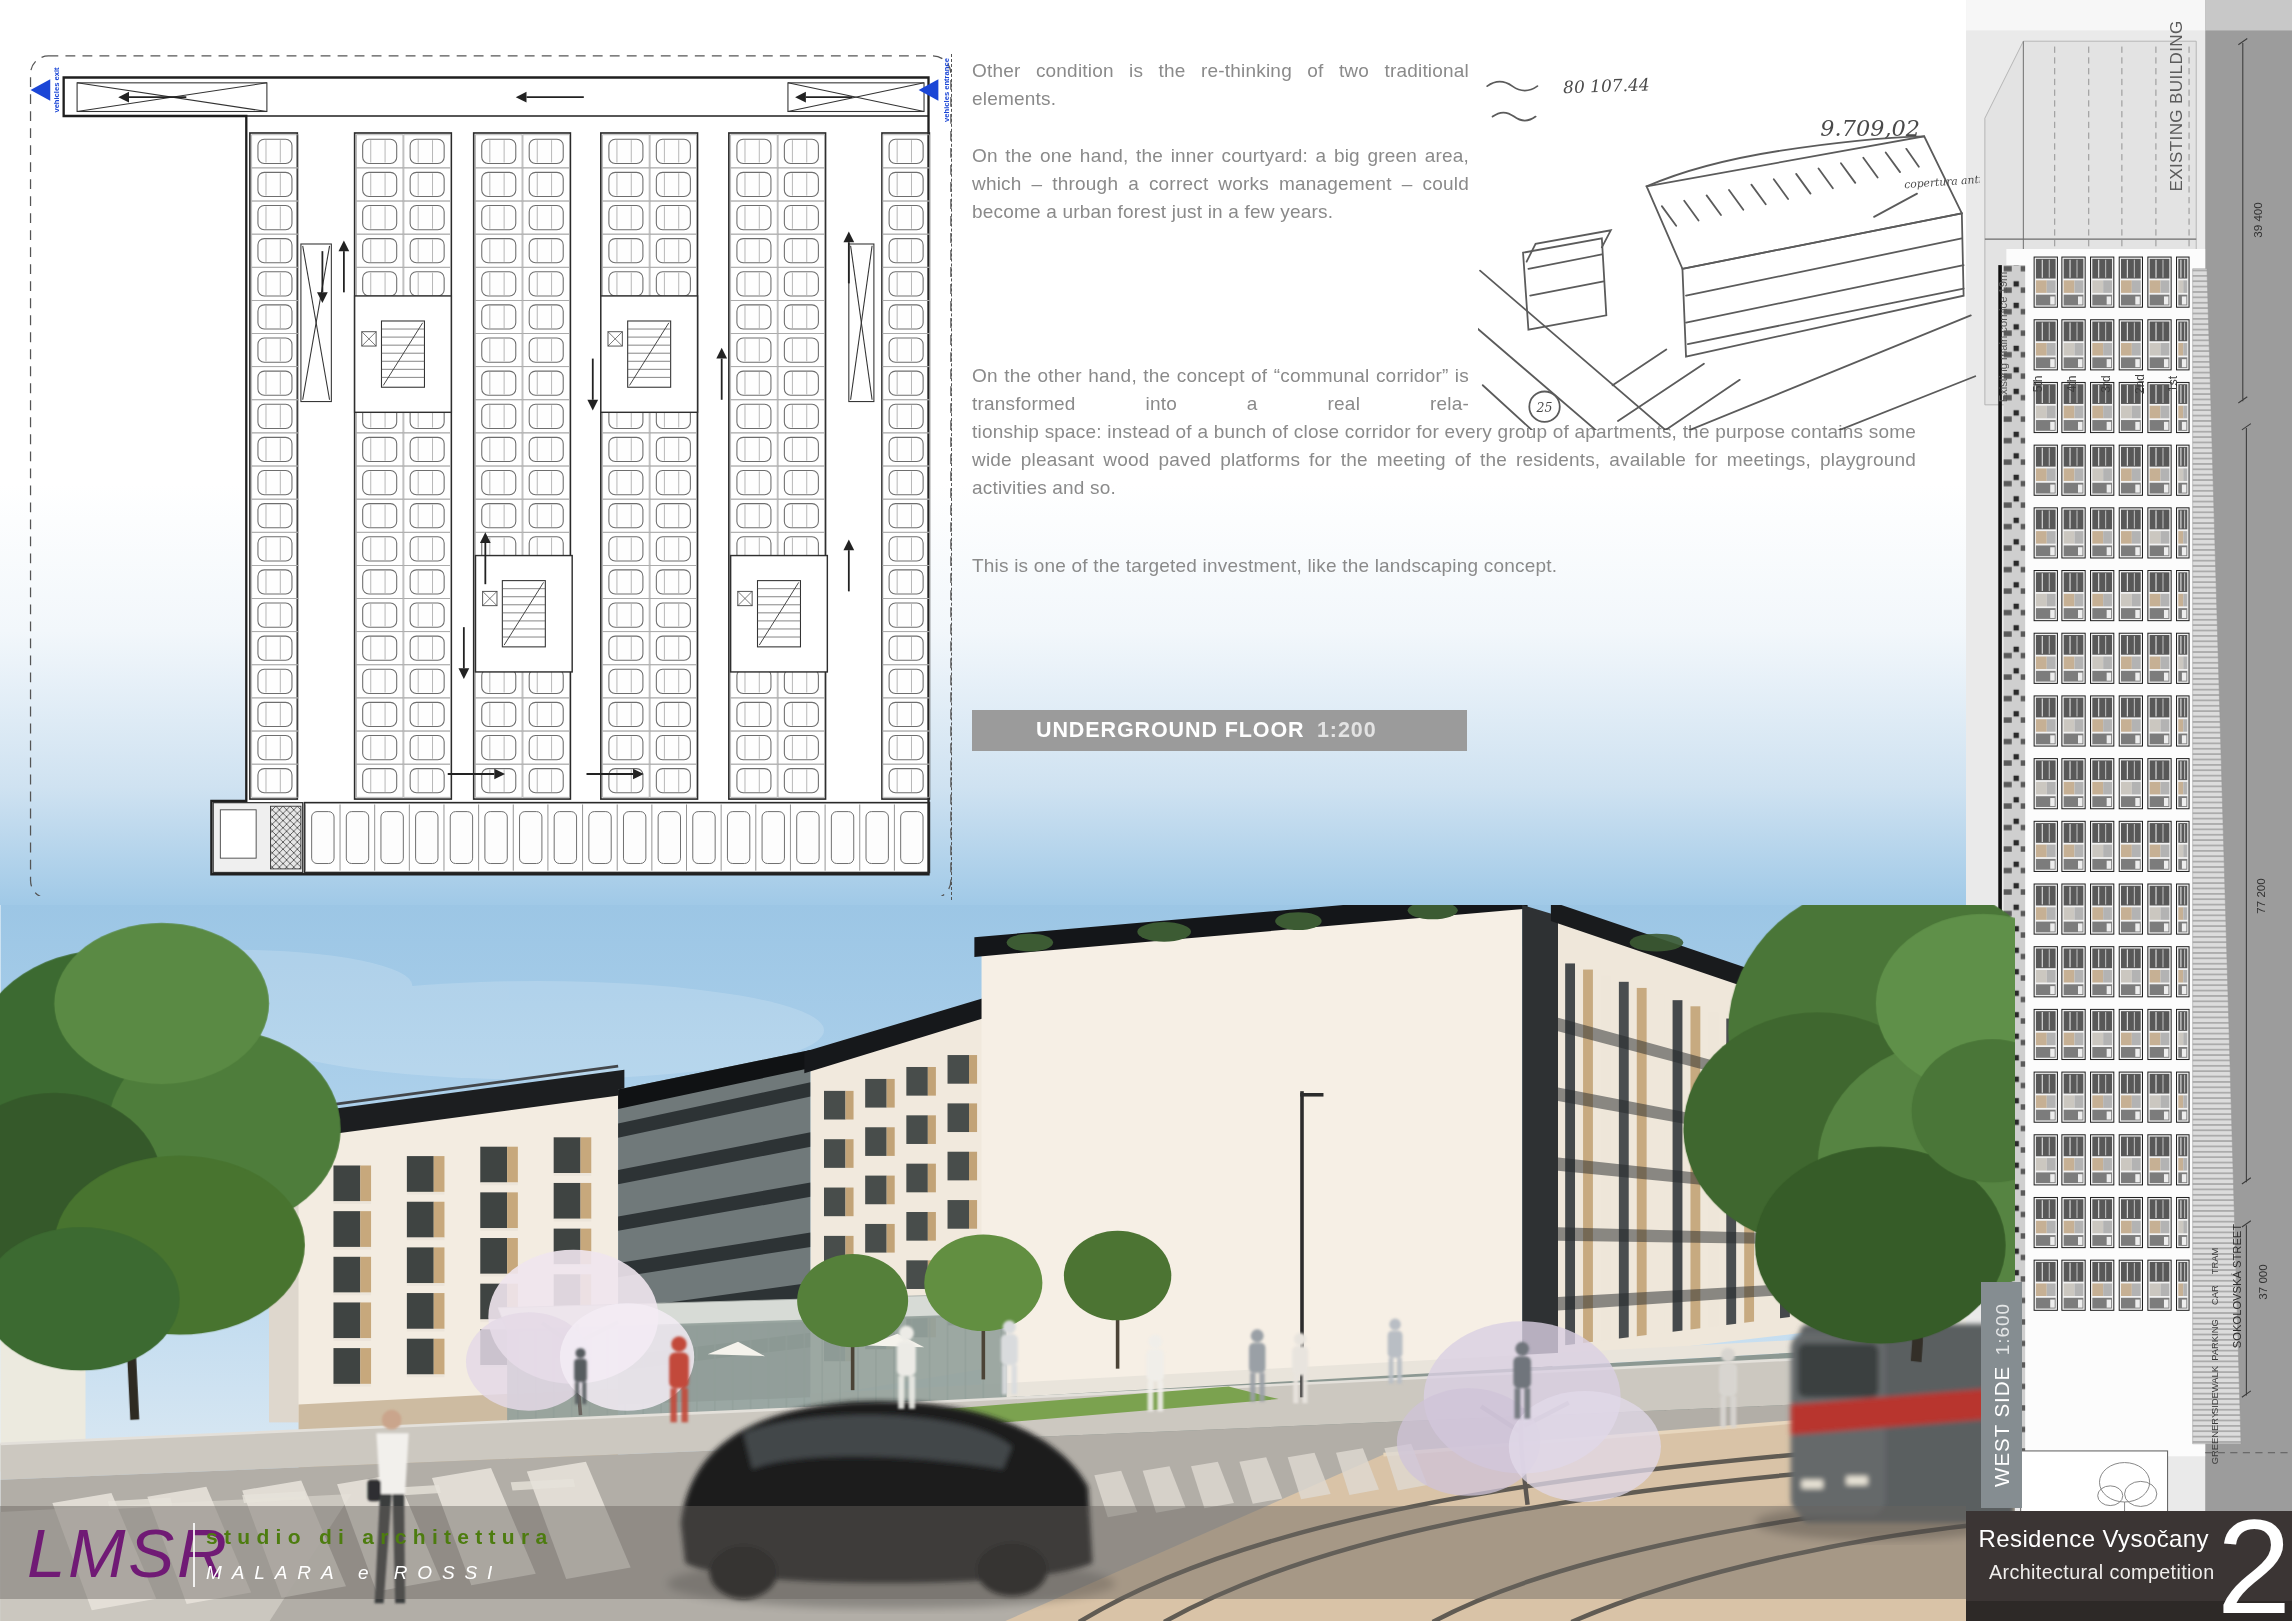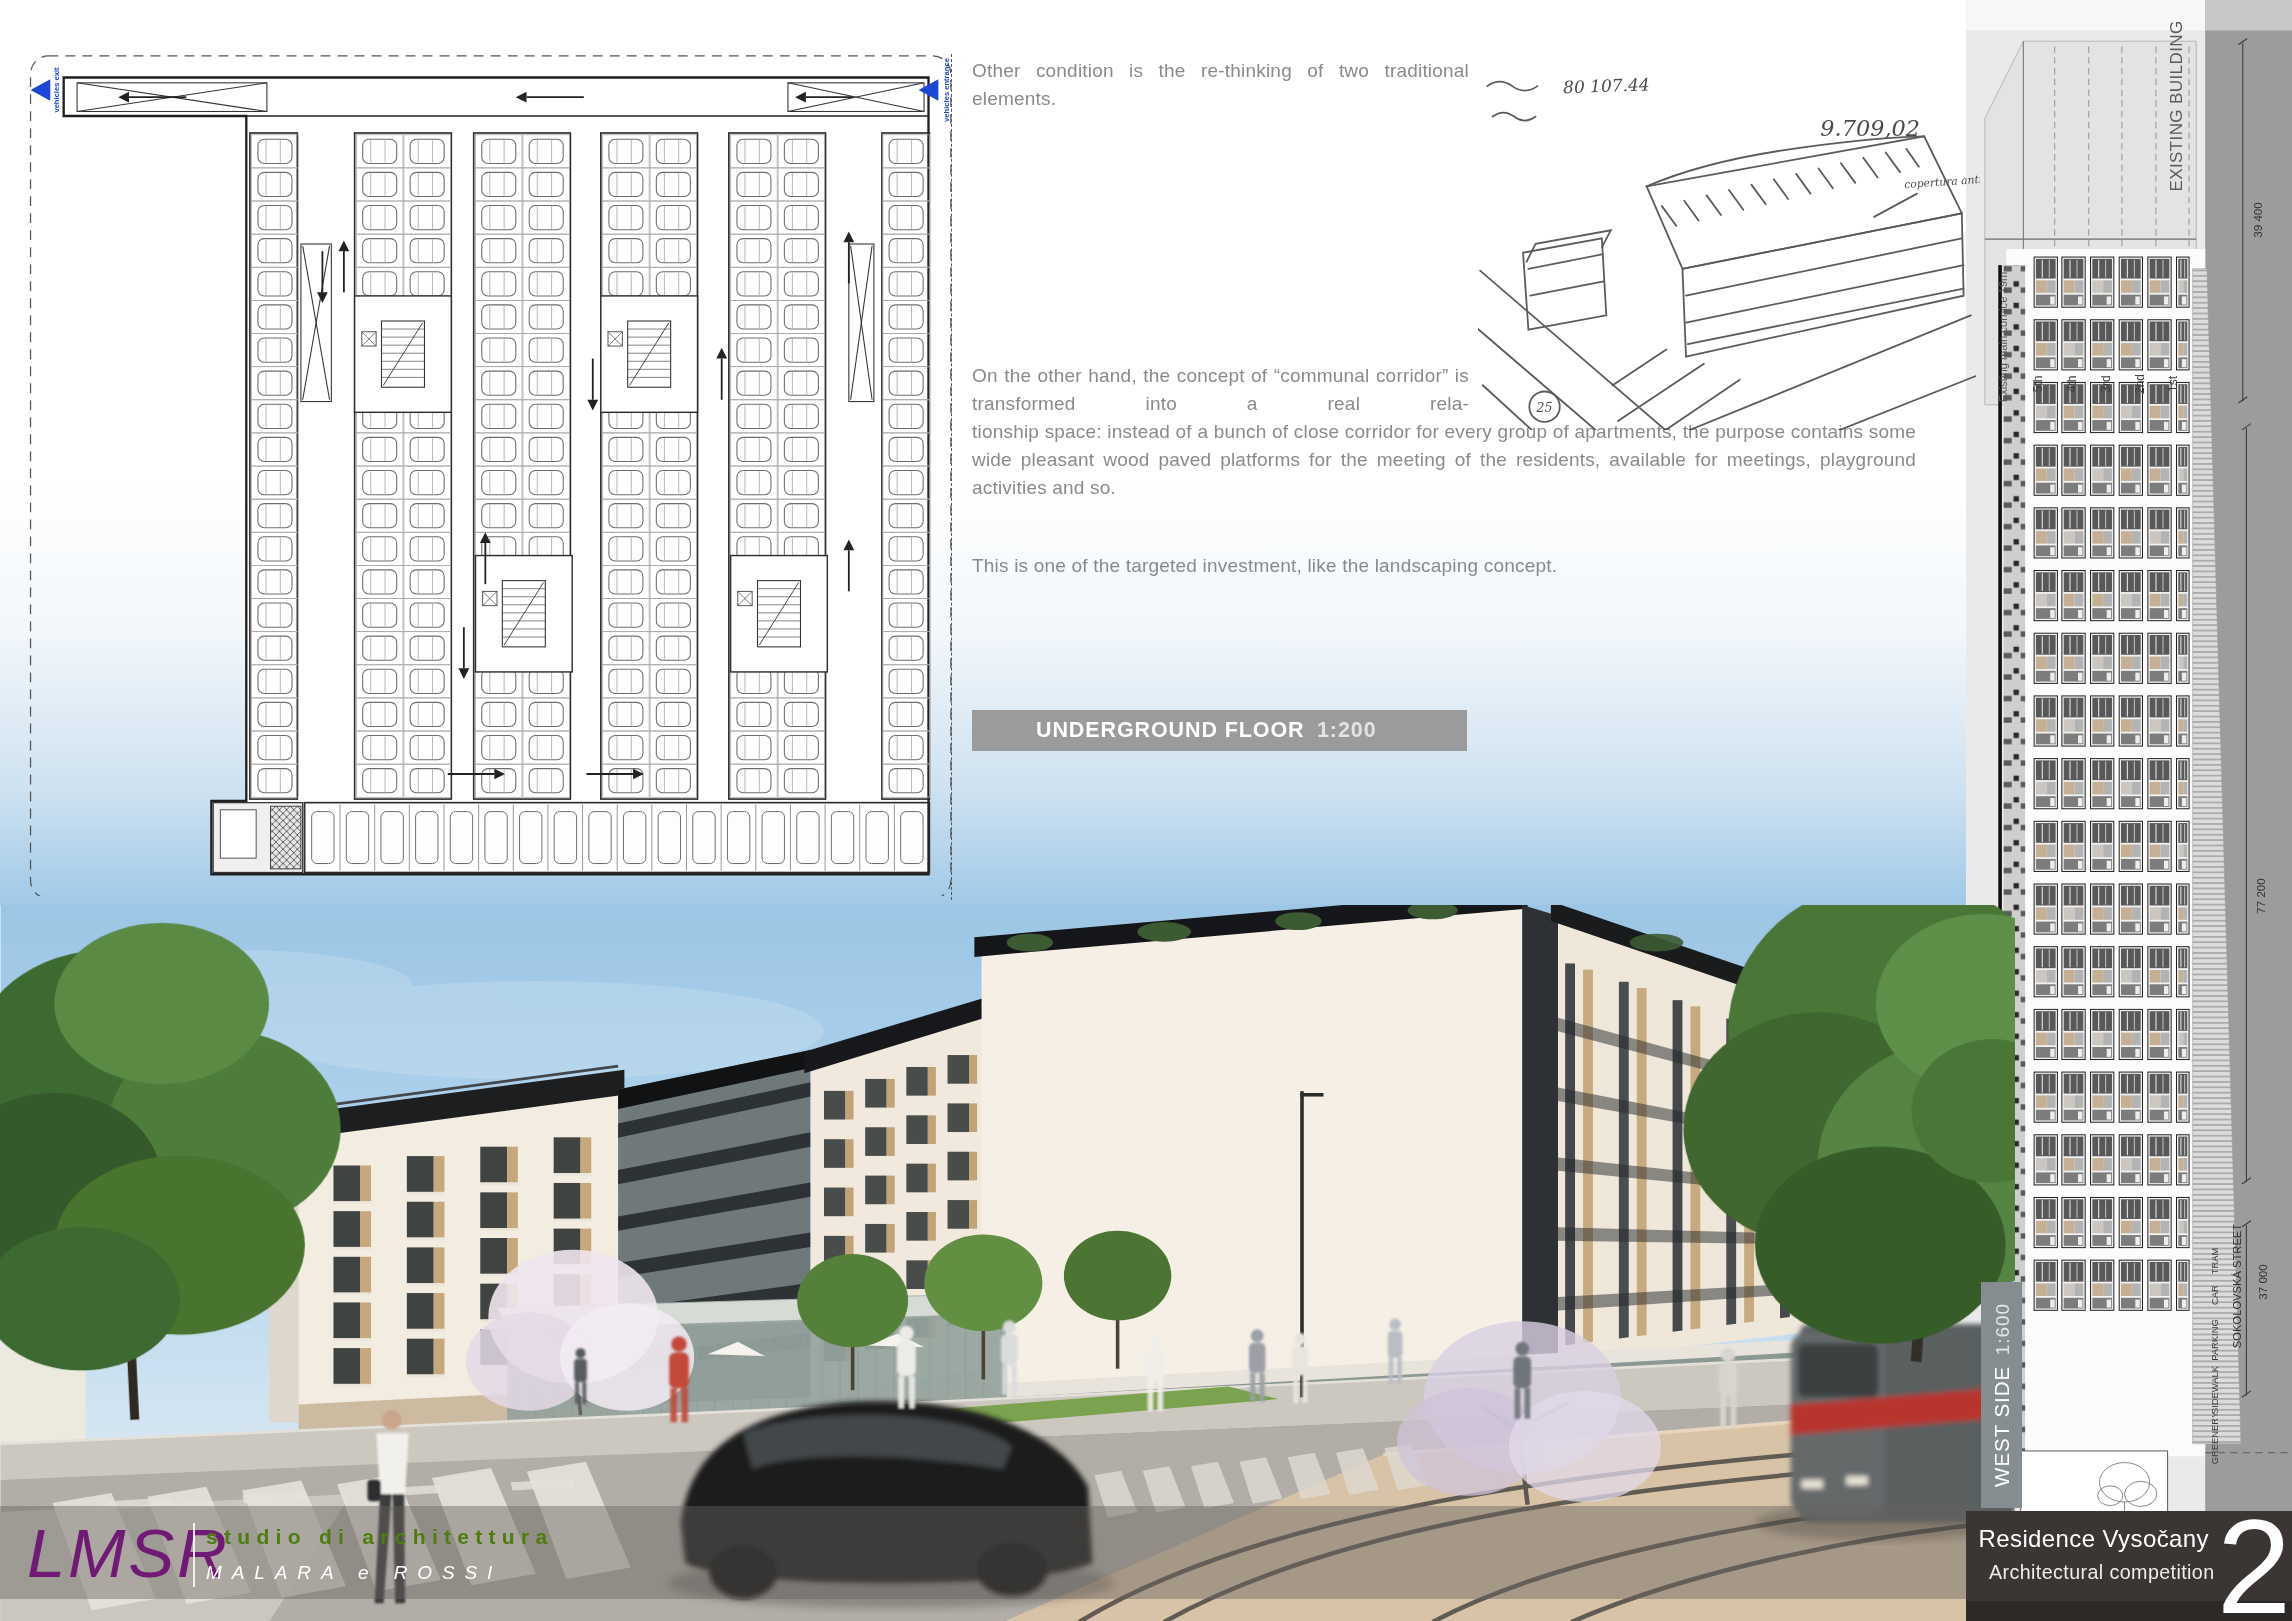--- a/index.html
+++ b/index.html
@@ -1871,20 +1871,21 @@
 
     <polygon points="56,88 56,112 34,100" fill="#1b46d6"></polygon>
     <polygon points="1048,88 1048,112 1026,100" fill="#1b46d6"></polygon>
   </svg>
   <div class="blue-lbl" style="left:57px;top:90px;">vehicles exit</div>
   <div class="blue-lbl" style="left:947px;top:90px;">vehicles entrance</div>
 
   <div class="abs" style="left:951px;top:54px;width:0;height:846px;border-left:1.8px dashed #555;"></div>
 
   <div class="para" style="left:972px;top:57px;width:497px;">Other condition is the re-thinking of two traditional elements.</div>
+  <div class="para" style="left:972px;top:142px;width:497px;">On the one hand, the inner courtyard: a big green area, which – through a correct works management – could become a urban forest just in a few years.</div>
   <div class="para last-just" style="left:972px;top:362px;width:497px;">On the other hand, the concept of “communal corridor” is transformed into a real rela-</div>
   <div class="para" style="left:972px;top:418px;width:944px;">tionship space: instead of a bunch of close corridor for every group of apartments, the purpose contains some wide pleasant wood paved platforms for the meeting of the residents, available for meetings, playground activities and so.</div>
   <div class="para" style="left:972px;top:552px;width:944px;text-align:left;">This is one of the targeted investment, like the landscaping concept.</div>
 
   <svg style="left:1478px;top:36px;" width="502" height="394" viewBox="1650 40 560 440">
     <g stroke="#3f3f3f" fill="none" stroke-width="2" stroke-linecap="round" opacity=".85">
       <path d="M1838,208 L2148,152 L2190,238 L1878,300 Z"></path>
       <path d="M1878,300 L2190,238 L2192,330 L1882,398 Z"></path>
       <path d="M1882,330 L2190,266 M1882,360 L2192,296 M1884,384 L2192,322"></path>
       <path d="M1855,230 l16,22 M1880,224 l16,22 M1905,218 l16,22 M1930,212 l16,22 M1955,206 l16,22 M1980,200 l16,22 M2005,194 l16,22 M2030,188 l16,22 M2055,182 l16,22 M2080,176 l16,22 M2105,170 l16,22 M2128,166 l14,20"></path>

